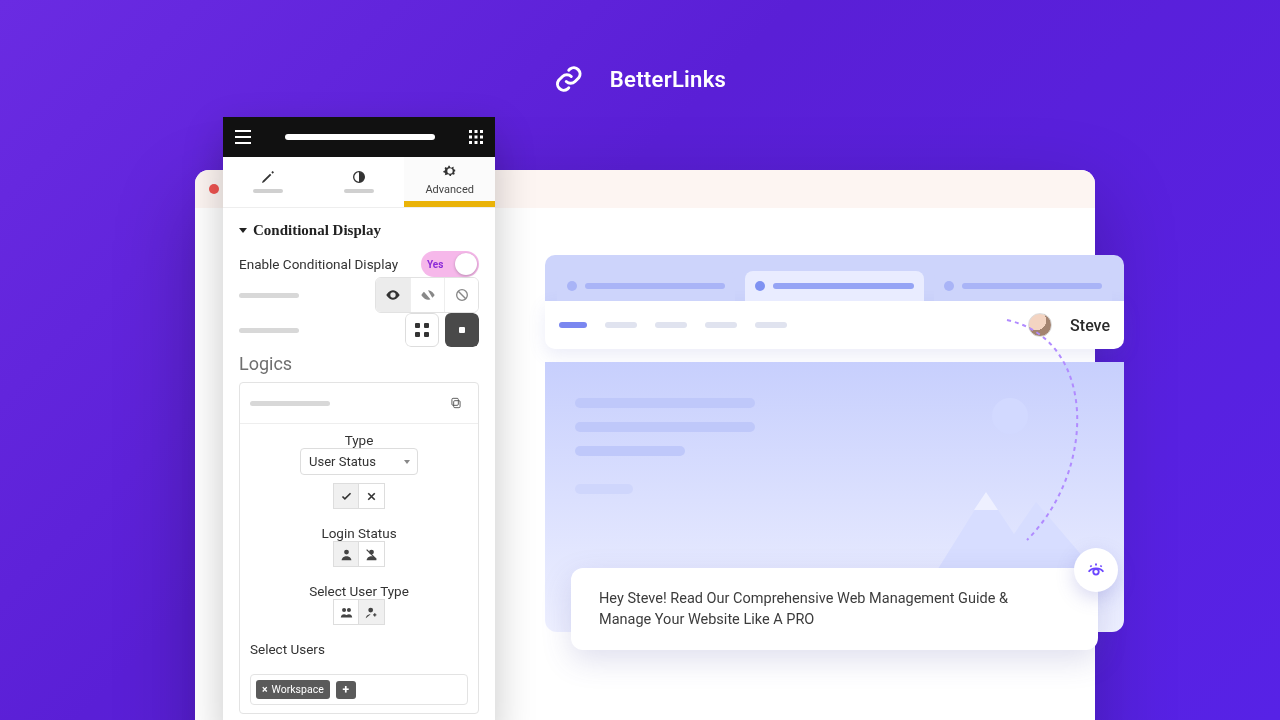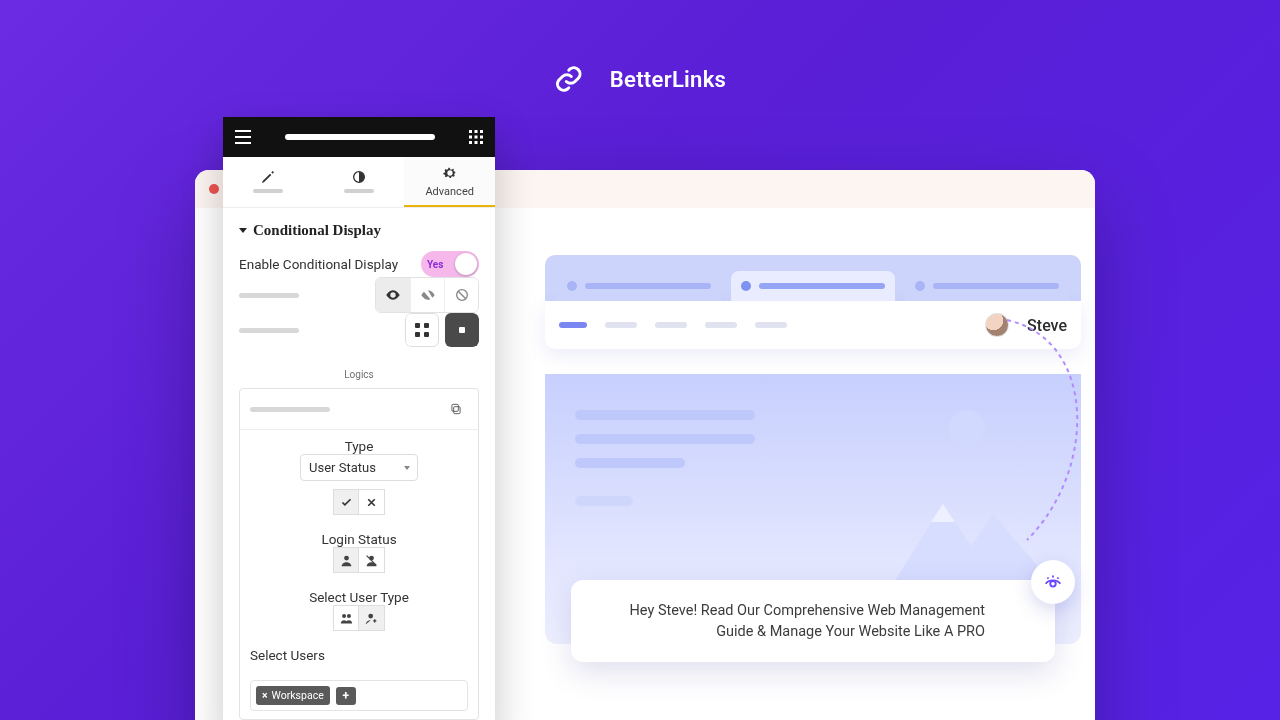--- a/index.html
+++ b/index.html
@@ -15,35 +15,35 @@
   .browser {
     position: absolute; top: 170px; left: 195px; width: 900px; height: 600px; 
     background: #fff; border-radius: 14px; box-shadow: 0 30px 80px rgba(0,0,0,.25);
     overflow: visible;
   }
   .window-bar { height: 38px; background: #fdf5f2; border-radius: 14px 14px 0 0; display: flex; align-items: center; padding: 0 14px; gap: 7px; }
   .dot { width: 10px; height: 10px; border-radius: 50%; }
   .dot.r { background:#ef5350;} .dot.y{background:#f6c445;} .dot.g{background:#58c957;}
 
   
-  .preview { position: absolute; left: 350px; top: 85px; width: 536px; text-align: right; }
+  .preview { position: absolute; left: 350px; top: 85px; width: 579px; }
   .tabsbar { background:#cdd4fb; border-radius:10px 10px 0 0; height:46px; display:flex; align-items:flex-end; padding:0 12px; gap:10px; }
   .tab { background:#cdd4fb; height:30px; flex:1; border-radius:8px 8px 0 0; display:flex; align-items:center; padding:0 10px; gap:8px; }
   .tab .ic { width:10px;height:10px;border-radius:50%;background:#a9b4f7;}
   .tab .bar { height:6px;background:#a9b4f7;border-radius:3px;flex:1;}
   .tab.active{ background:#e9ecff;}
   .tab.active .ic{background:#7f92f2;} .tab.active .bar{background:#95a4f5;}
   .navbar{ background:#fff; height:48px; border-radius:0 0 10px 10px; display:flex; align-items:center; padding:0 14px; gap:18px; box-shadow:0 6px 18px rgba(90,100,200,.12);}
   .navitem{ height:6px; width:32px; border-radius:3px; background:#e0e3ef;}
   .navitem.active{background:#7a87f0; width:28px;}
   .nav-spacer{flex:1;}
   .avatar{ width:24px;height:24px;border-radius:50%; background: radial-gradient(circle at 35% 30%, #f3d4c2 0 45%, #a38370 46% 100%); border:1px solid #ddd;}
   .username{ font-size:16px; color:#2b2b2b; font-weight:500;}
 
-  .hero { margin-top:25px; height:270px; border-radius:0 0 12px 12px; background:linear-gradient(180deg,#c7cffd 0%, #eef0ff 100%); position:relative; padding:36px 30px;}
+  .hero { margin-top:13px; height:270px; border-radius:0 0 12px 12px; background:linear-gradient(180deg,#c7cffd 0%, #eef0ff 100%); position:relative; padding:36px 30px;}
   .hero .l1{height:10px;background:#bfc8fa;border-radius:5px;width:180px;margin-bottom:14px;}
   .hero .l2{height:10px;background:#bfc8fa;border-radius:5px;width:180px;margin-bottom:14px;}
   .hero .l3{height:10px;background:#bfc8fa;border-radius:5px;width:110px;margin-bottom:28px;}
   .hero .l4{height:10px;background:#cfd6fc;border-radius:5px;width:58px;}
   .sun{position:absolute;right:96px;top:36px;width:36px;height:36px;border-radius:50%;background:#d2d9ff;}
   .mtn{position:absolute;right:28px;bottom:60px;width:160px;height:110px;}
   .mtn svg{width:100%;height:100%;}
 
   .message{ position:absolute; left:26px; right:26px; bottom:-18px; background:#fff; border-radius:12px; padding:20px 70px 20px 28px; box-shadow:0 10px 30px rgba(80,80,160,.18); color:#3c3c3c; font-size:14.5px; line-height:1.45;}
   .eyebadge{ position:absolute; right:-20px; top:-20px; width:44px;height:44px;border-radius:50%;background:#fff; box-shadow:0 6px 18px rgba(100,100,200,.25); display:flex;align-items:center;justify-content:center;}
@@ -56,40 +56,40 @@
   
   .editor{ position:absolute; top:117px; left:223px; width:272px; background:#fff; border-radius:2px; box-shadow:0 16px 40px rgba(0,0,0,.22); }
   .ed-topbar{ height:40px; background:#111; display:flex; align-items:center; justify-content:space-between; padding:0 12px;}
   .burger,.gridicon{ color:#fff; display:flex; }
   .ed-top-mid{ height:6px; background:#fff; border-radius:3px; width:150px;}
   .ed-tabs{ height:50px; display:flex; }
   .ed-tab{ flex:1; display:flex; flex-direction:column; align-items:center; justify-content:center; gap:4px; border-bottom:2px solid transparent; cursor:pointer;}
   .ed-tab svg{width:16px;height:16px;fill:#333;}
   .ed-tab .tline{height:4px;width:30px;background:#d0d0d0;border-radius:2px;}
   .ed-tab .tlabel{font-size:11px;color:#444;}
-  .ed-tab.active{ border-bottom:2px solid #eab308; background:#fbfbfb;}
+  .ed-tab.active{ border-bottom:6px solid #eab308; background:#fbfbfb;}
   .ed-body{ border-top:1px solid #eee; padding:14px 16px 18px; }
 
   .sect-title{ display:flex; align-items:center; gap:6px; font-weight:700; font-size:15px; color:#222; margin-bottom:12px;font-family:Liberation Serif, serif;}
   .sect-title .caret{width:0;height:0;border-top:5px solid #222;border-left:4px solid transparent;border-right:4px solid transparent;}
 
   .row{ display:flex; align-items:center; justify-content:space-between; margin-bottom:0;}
   .row .label{ font-size:13.5px; color:#333;}
   .toggle{ width:58px; height:26px; border-radius:13px; background:#f6b8ea; position:relative; display:flex; align-items:center; padding:12px 6px; font-size:10px; font-weight:700; color:#8c2bd8;}
   .toggle .knob{ position:absolute; right:2px; top:2px; width:22px;height:22px;border-radius:50%;background:#fff; box-shadow:0 1px 3px rgba(0,0,0,.25);}
 
   .stub{height:5px;background:#d8d8d8;border-radius:3px;}
   .icon-group{ display:flex; border:1px solid #e2e2e2; border-radius:6px; overflow:hidden;}
   .icon-group .ib{ width:34px;height:34px;display:flex;align-items:center;justify-content:center;background:#fff;border-left:1px solid #eee; cursor:pointer;}
   .icon-group .ib:first-child{border-left:none;}
   .icon-group .ib.active{ background:#ececec;}
   .icon-group .ib.dark{ background:#4a4a4a;}
   .icon-group svg{width:16px;height:16px;}
 
-  .logics-label{ font-size:10px; color:#6f6f6f; margin:22px 0 8px;text-align:center;}
+  .logics-label{ font-size:18px; color:#6f6f6f; margin:6px 0 8px;}
   .logics-box{ border:1px solid #e3e3e3; border-radius:4px;}
   .logics-head{ display:flex; align-items:center; justify-content:space-between; padding:8px 10px; border-bottom:1px solid #eee;}
   .logics-head .stub{width:80px;}
   .copybtn{ width:24px;height:24px;display:flex;align-items:center;justify-content:center;border-radius:4px;cursor:pointer;}
   .copybtn svg{width:14px;height:14px;fill:none;stroke:#555;stroke-width:1.6;}
 
   .field-row{ display:flex; align-items:center; justify-content:space-between; padding:8px 10px;flex-direction:column;}
   .field-row .flabel{ font-size:13.5px; color:#333;}
   .select{ border:1px solid #ddd; border-radius:4px; padding:5px 22px 5px 8px; font-size:13px; color:#333; position:relative; background:#fff; min-width:118px;}
   .select .caret{position:absolute;right:7px;top:50%;transform:translateY(-50%);width:0;height:0;border-top:4px solid #888;border-left:3px solid transparent;border-right:3px solid transparent;}

